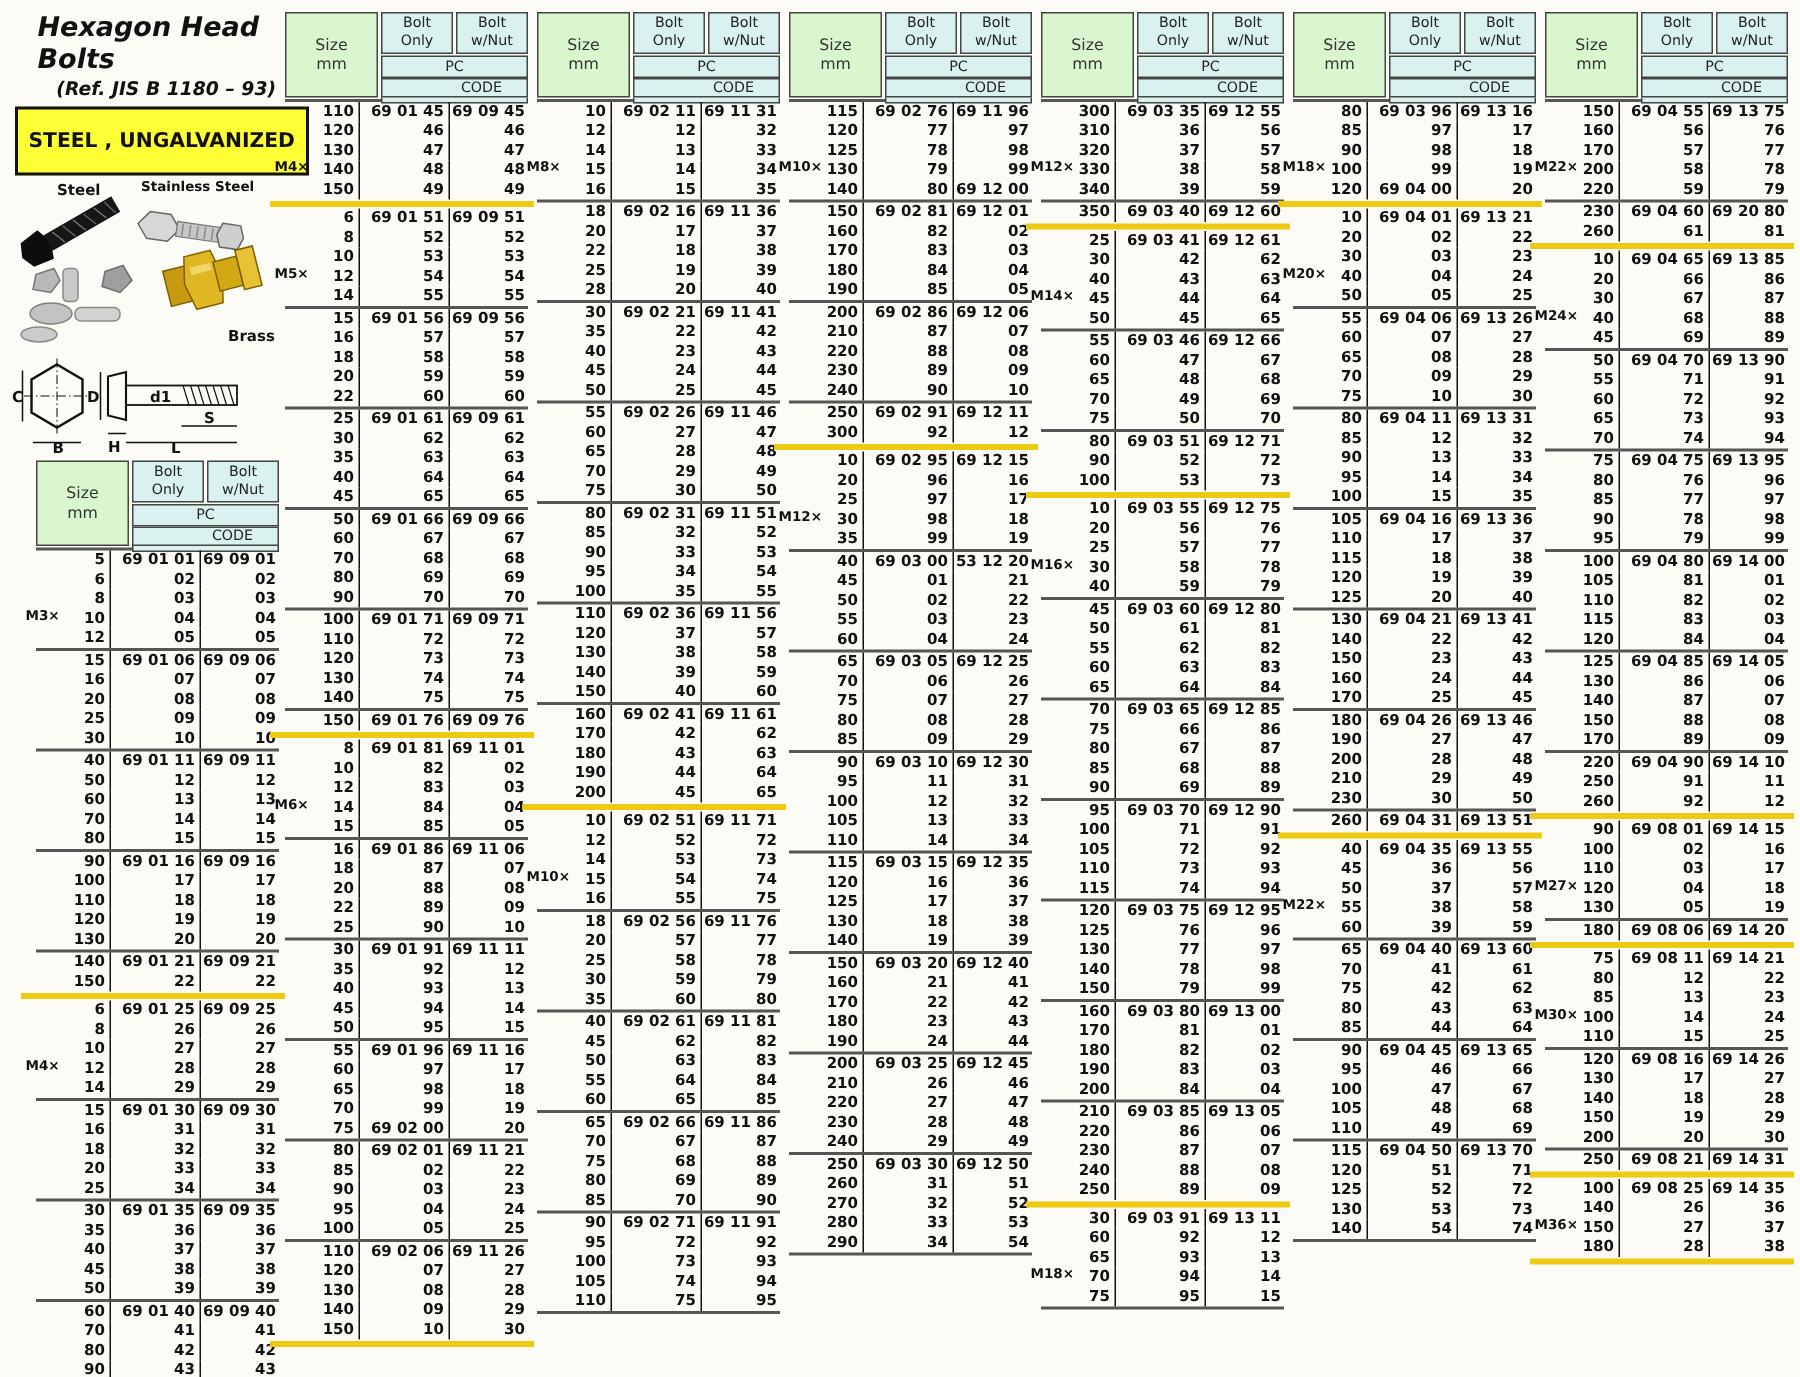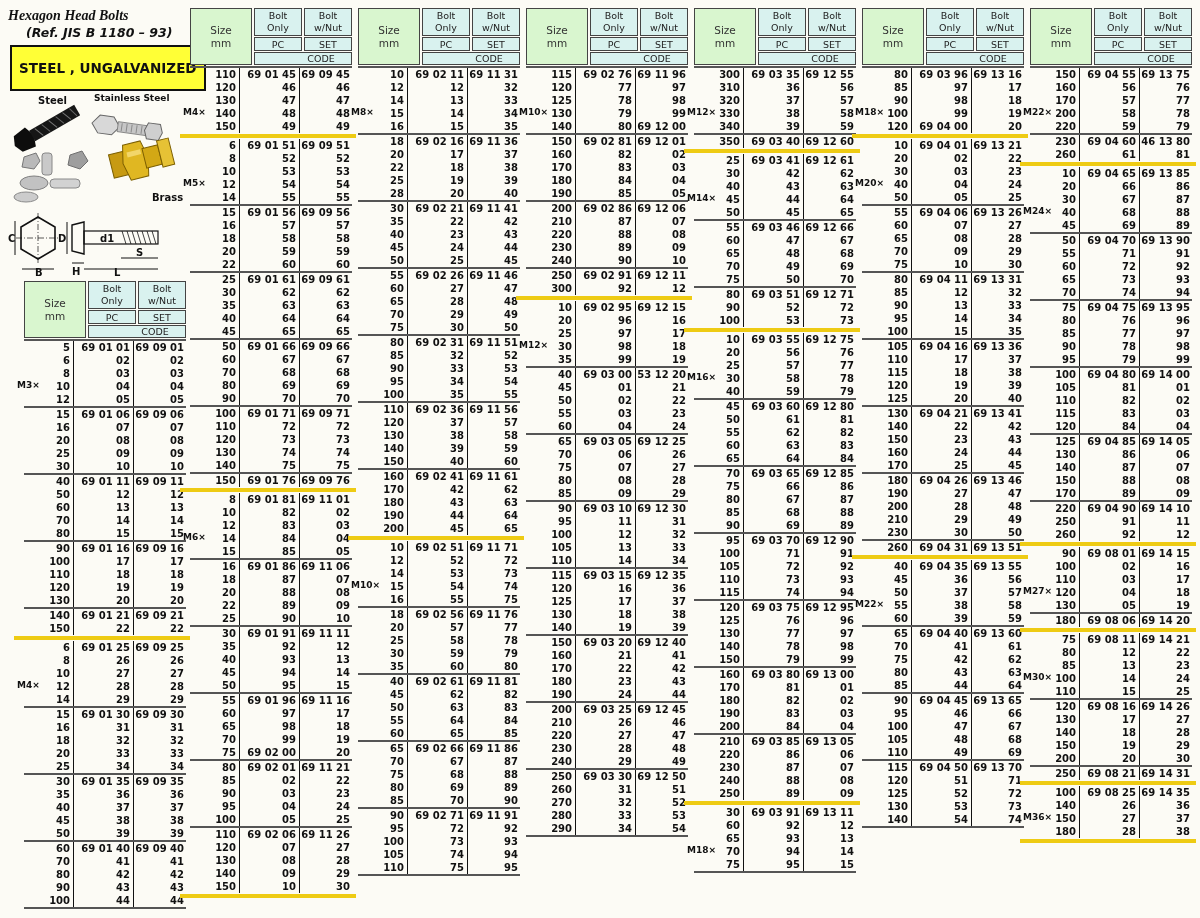--- a/index.html
+++ b/index.html
@@ -7,32 +7,32 @@
     --badge-yellow:#ffff36; --line-dark:#555;
   }
   *{box-sizing:border-box;}
   html,body{margin:0;padding:0;}
   body{width:1200px;height:918px;background:#fcfbf5;font-family:"DejaVu Sans",sans-serif;overflow:hidden;color:#111;}
   .page{display:flex;height:100%;padding:6px 4px 0 0;}
   .leftcol{width:184px;flex:none;padding-left:8px;}
   .tcol{flex:none;width:162px;margin-left:6px;margin-top:2px;}
 
   
-  .title{font-style:italic;font-weight:bold;font-size:14px;margin:2px 0 0 0;letter-spacing:0;font-family:Liberation Serif, serif;}
-  .ref{font-style:italic;font-weight:bold;font-size:12.5px;margin:1px 0 5px 18px;}
+  .title{font-style:italic;font-weight:bold;font-size:18px;margin:2px 0 0 17px;letter-spacing:0;}
+  .ref{font-style:italic;font-weight:bold;font-size:12.5px;margin:1px 0 5px 18px;text-align:right;}
   .badge{display:inline-block;background:var(--badge-yellow);border:2px solid #111;font-weight:bold;font-size:13.5px;padding:13px 7px;margin-left:2px;white-space:nowrap;}
   .imgwrap svg,.diagwrap svg{display:block;}
 
   
   .thead{display:flex;gap:2px;margin-bottom:1px;}
   .th-size{width:62px;background:var(--header-green);border:1px solid #444;display:flex;flex-direction:column;align-items:center;justify-content:center;font-size:10.5px;color:#333;line-height:13px;}
   .th-main{flex:1;display:flex;flex-direction:column;gap:1px;}
   .th-top{display:flex;gap:2px;height:28px;}
   .th-box{flex:1;background:var(--header-cyan);border:1px solid #444;font-size:9.5px;text-align:center;line-height:12px;padding-top:1px;color:#222;}
-  .th-mid{display:flex;gap:2px;height:14px;}
+  .th-mid{display:flex;gap:2px;height:14px;flex-direction:column;}
   .th-mid .th-box{line-height:12px;}
   .th-code{height:13px;background:var(--header-cyan);border:1px solid #444;text-align:center;font-size:9.5px;line-height:11px;color:#222;padding-left:36px;}
 
   
   .tgroup{width:100%;}
   .trow{display:flex;height:13px;line-height:13px;font-size:10px;font-weight:700;color:#101010;}
   .c-size{width:50px;position:relative;text-align:right;padding-right:3px;border-right:1px solid #111;}
   .mlab{position:absolute;left:-7px;top:12px;font-size:9px;font-weight:700;}
   .c-pc{width:60px;text-align:right;padding-right:3px;border-right:1.5px solid #111;}
   .c-set{flex:1;text-align:right;padding-right:2px;}
@@ -2184,21 +2184,21 @@
           <div class="c-size"><span>220</span></div>
           <div class="c-pc">59</div>
           <div class="c-set">79</div>
         </div>
       </div>
       <div class="sep-dark"></div>
       <div class="tgroup">
         <div class="trow">
           <div class="c-size"><span>230</span></div>
           <div class="c-pc">69 04 60</div>
-          <div class="c-set">46 13 80</div>
+          <div class="c-set">69 20 80</div>
         </div>
         <div class="trow">
           <div class="c-size"><span>260</span></div>
           <div class="c-pc">61</div>
           <div class="c-set">81</div>
         </div>
       </div>
       <div class="sep-yellow"></div>
       <div class="tgroup">
         <div class="trow">

